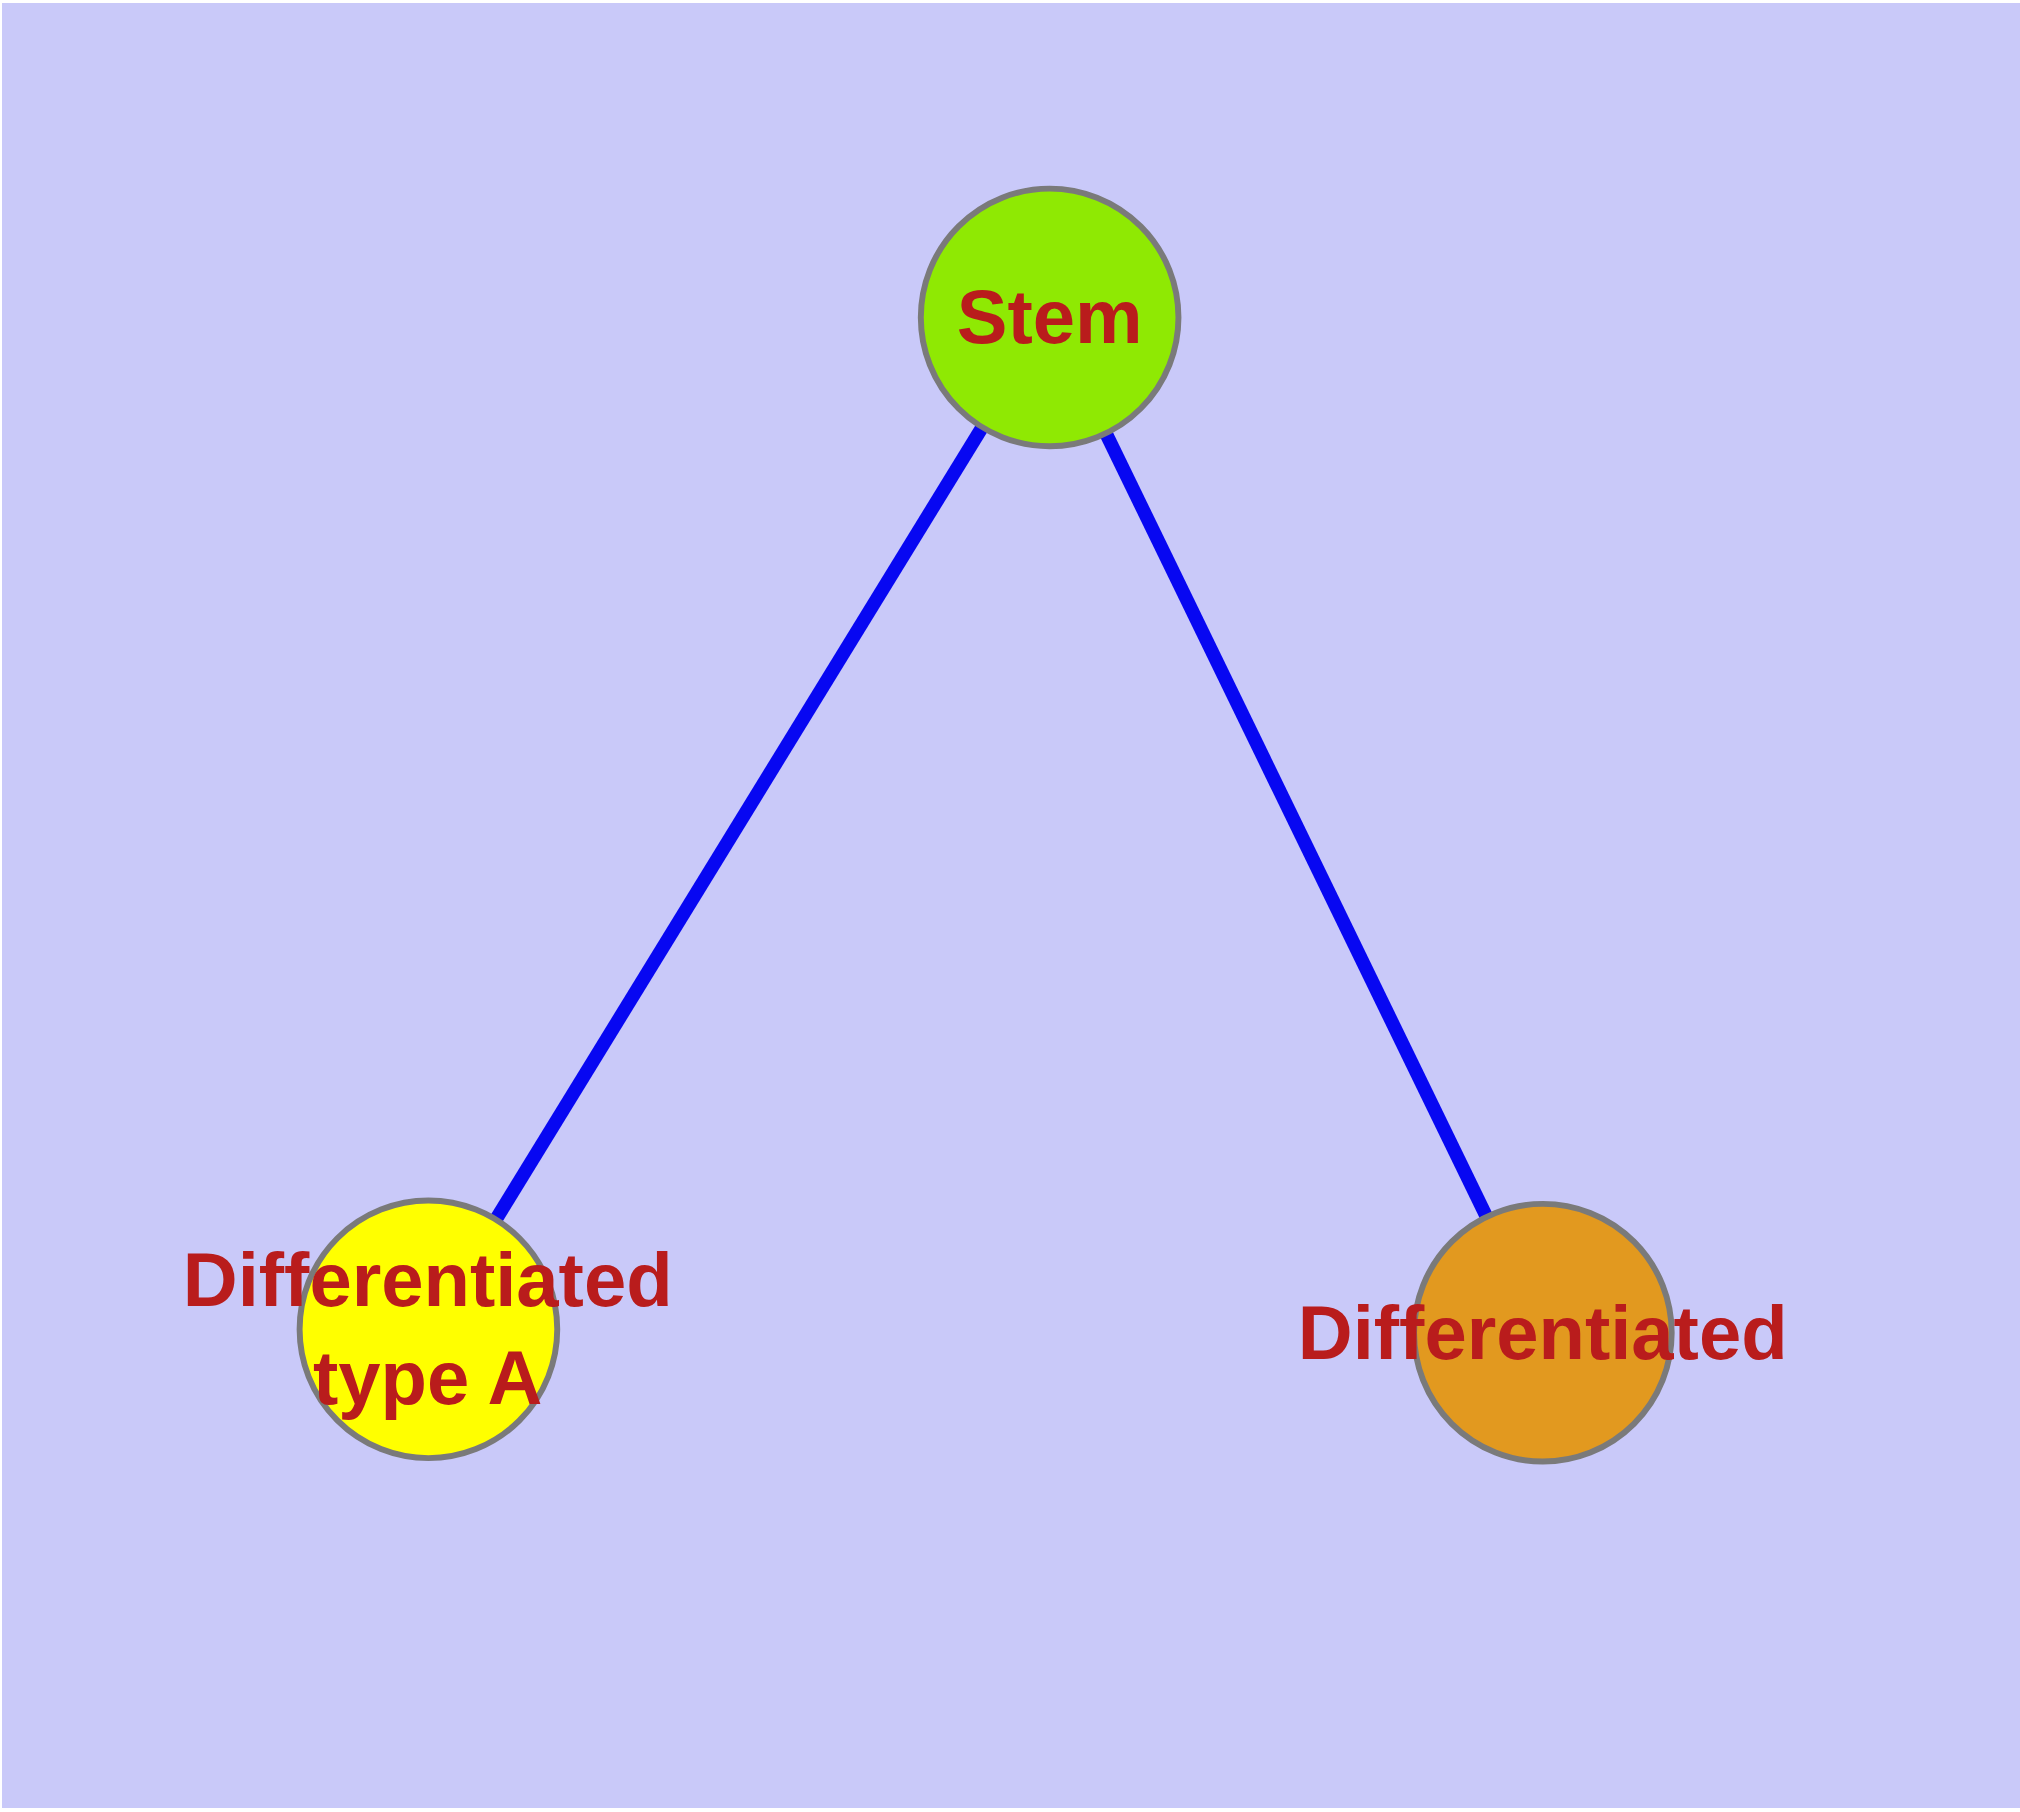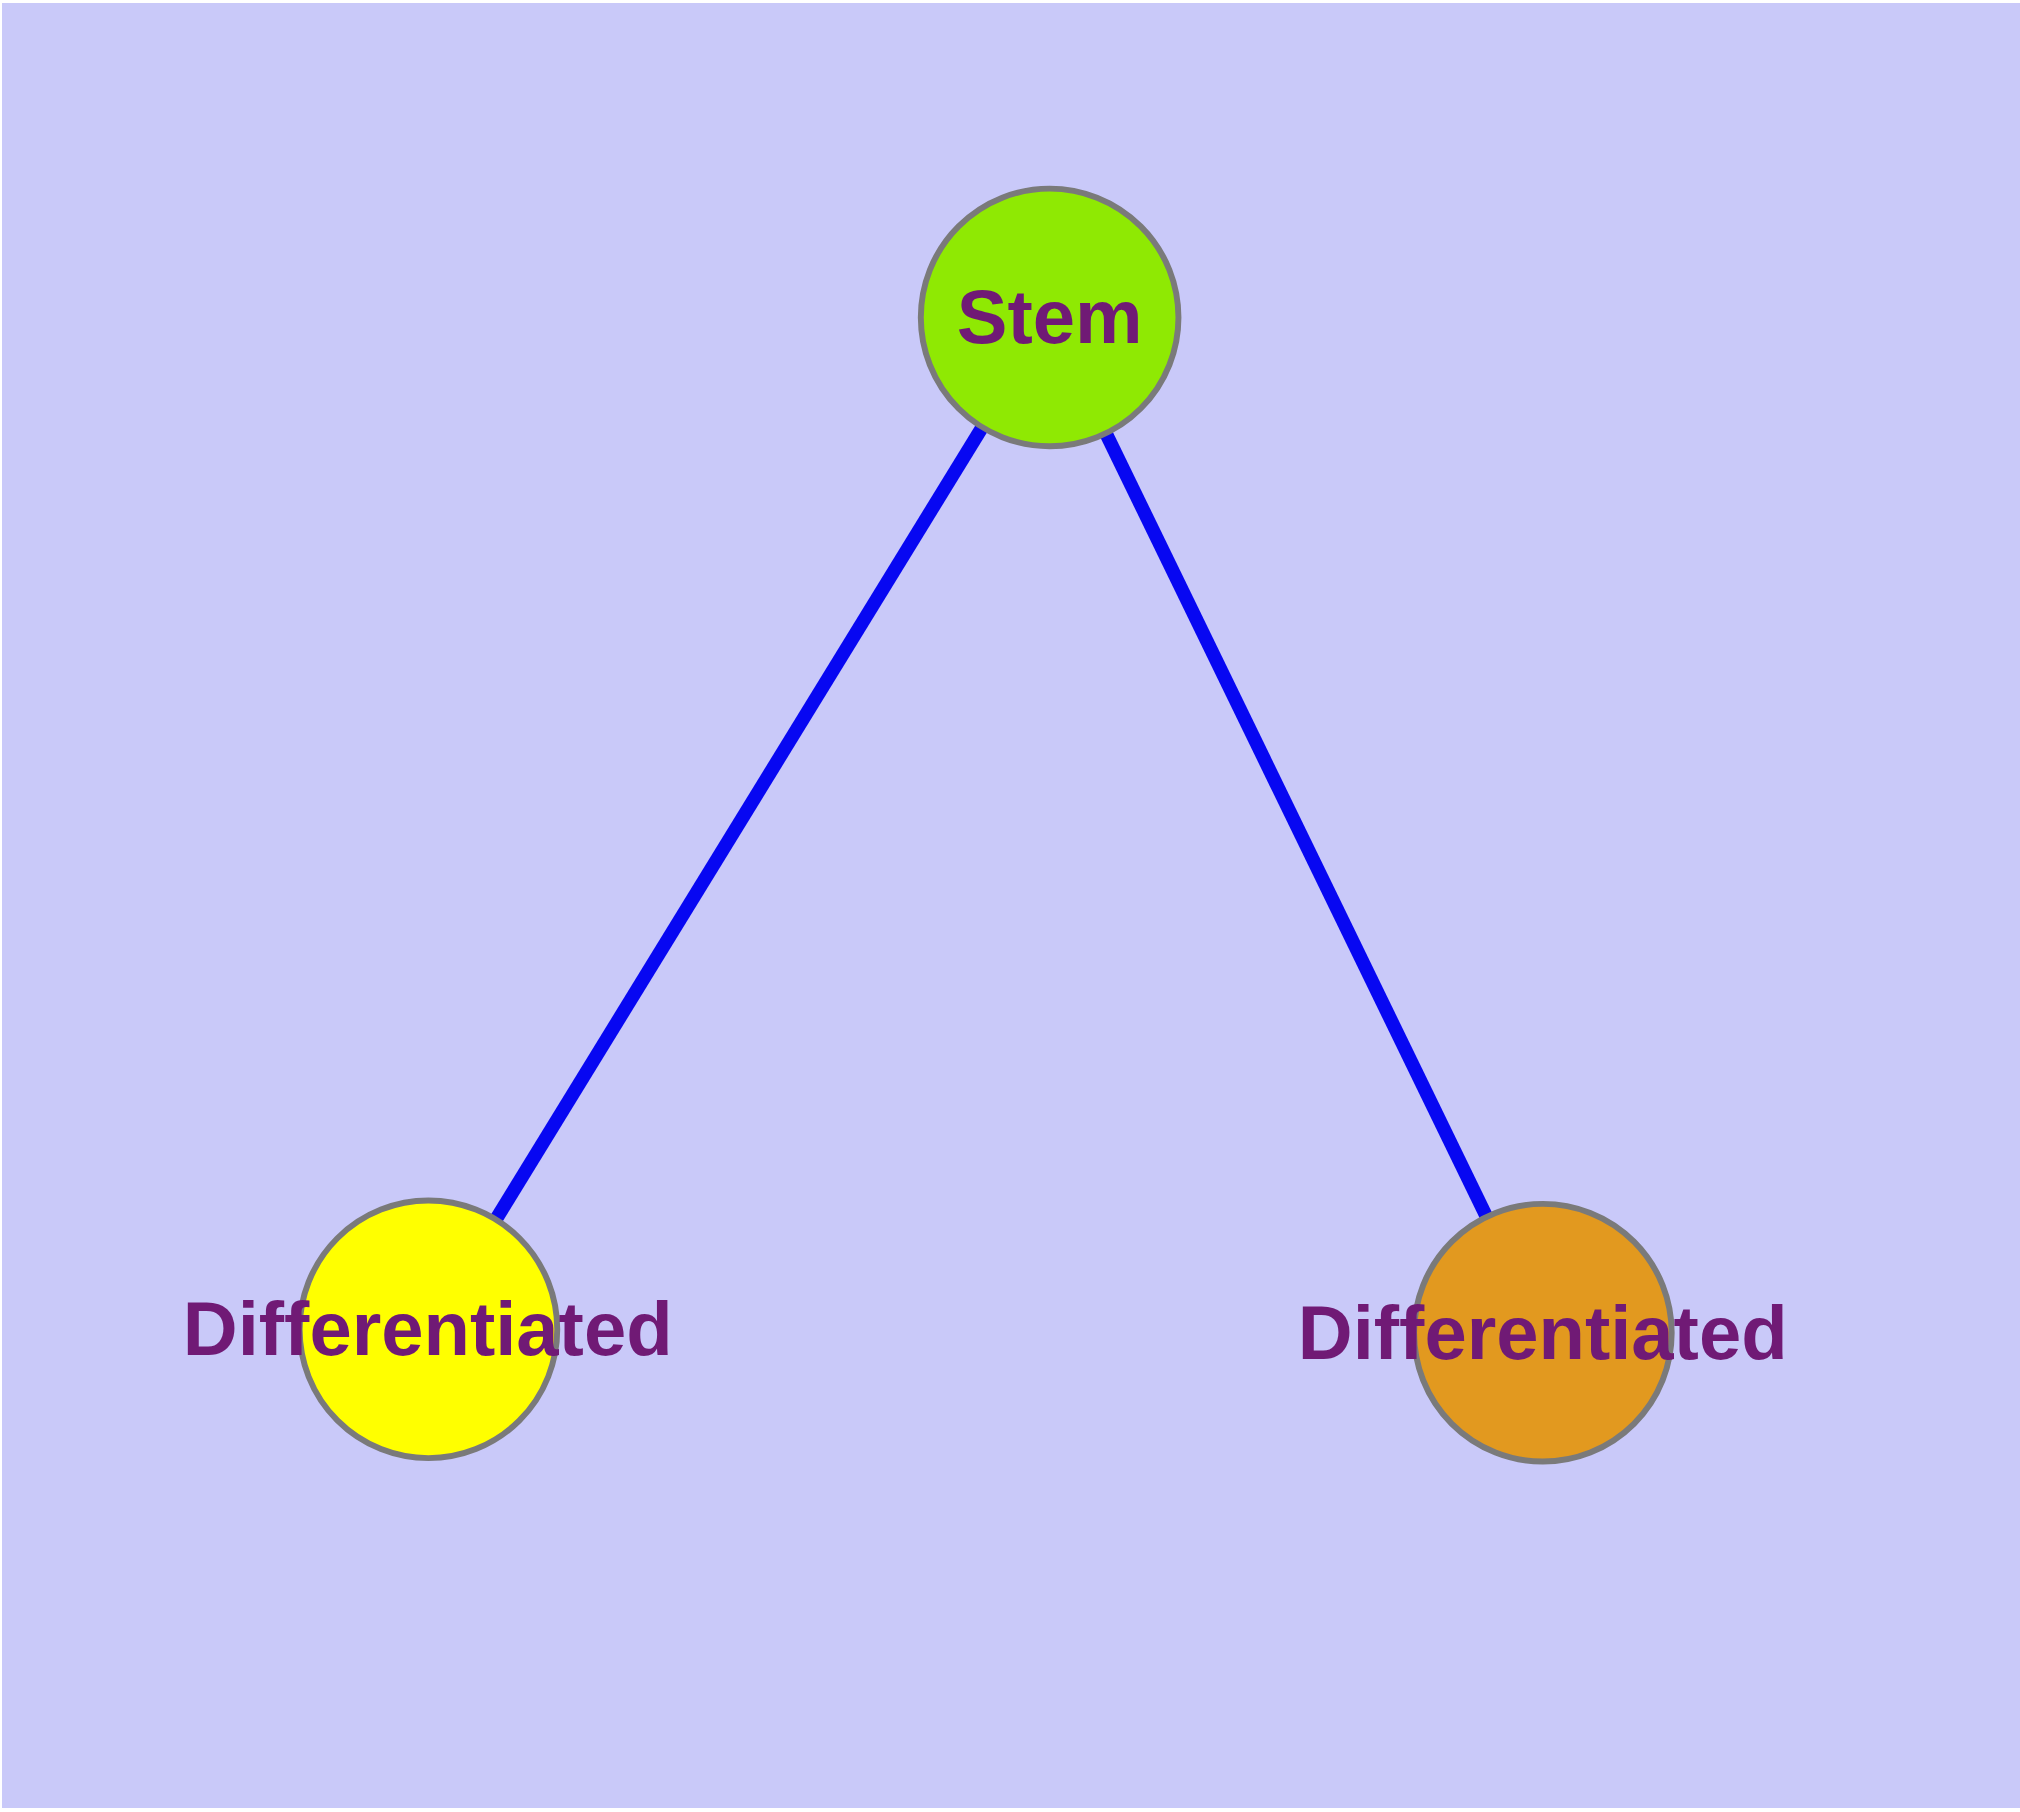--- a/index.html
+++ b/index.html
@@ -34,21 +34,21 @@
     stroke-width: 16px;
     stroke-linecap: butt;
   }
   .node-circle {
     stroke-width: 7px;
   }
   .node-label {
     position: absolute;
     transform: translate(-50%, -50%);
     text-align: center;
-    color: #701a75;
+    color: #b91c1c;
     font-weight: 700;
     font-size: 76px;
     line-height: 98px;
     white-space: nowrap;
     letter-spacing: 0px;
   }
   .label-line {
     display: block;
   }
 </style>
@@ -67,20 +67,21 @@
       <circle class="node-circle" cx="503" cy="1565" r="152" stroke="#7A7A7A" fill="#FFFF00"></circle>
       <circle class="node-circle" cx="1818" cy="1569" r="152" stroke="#7A7A7A" fill="#E2991F"></circle>
     </svg>
 
     <div class="node-label" style="left:1048px; top:314px;">
       <span class="label-line">Stem</span>
     </div>
 
     <div class="node-label" style="left:426px; top:1326px;">
       <span class="label-line">Differentiated</span>
+      <span class="label-line">type A</span>
     </div>
 
     <div class="node-label" style="left:1541px; top:1330px;">
       <span class="label-line">Differentiated</span>
     </div>
 
   </div>
 </div>
 
 

